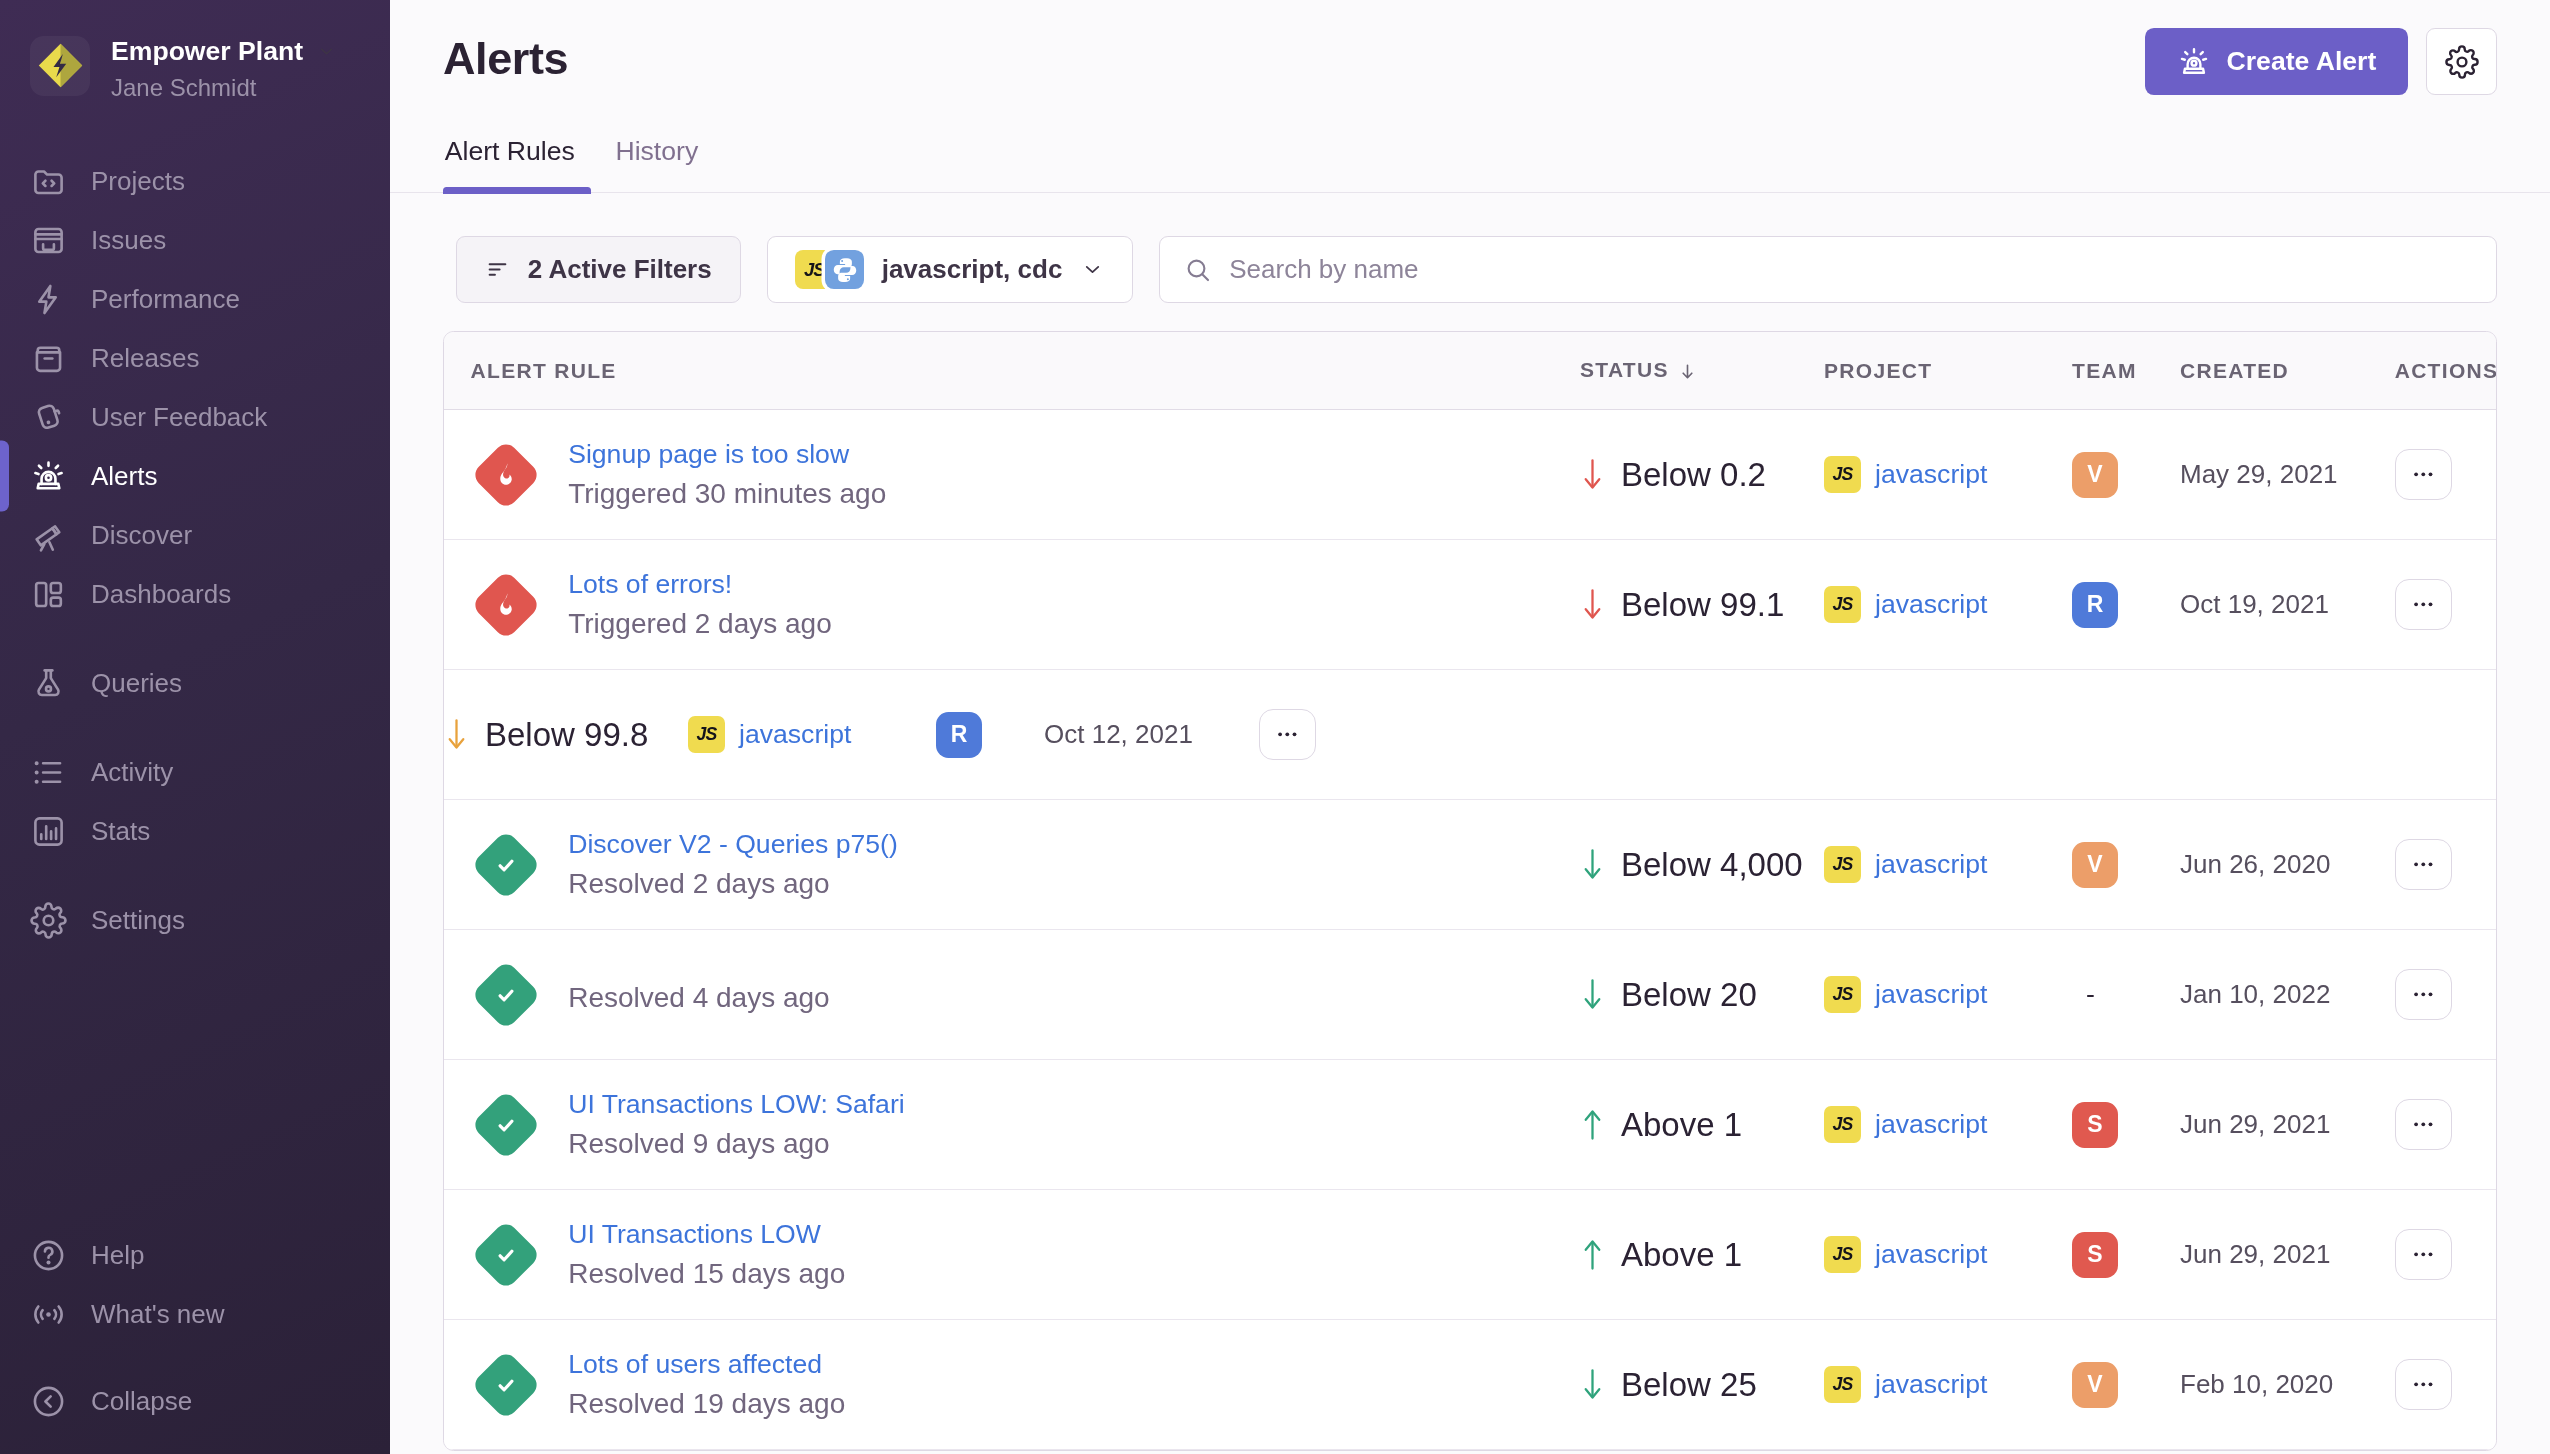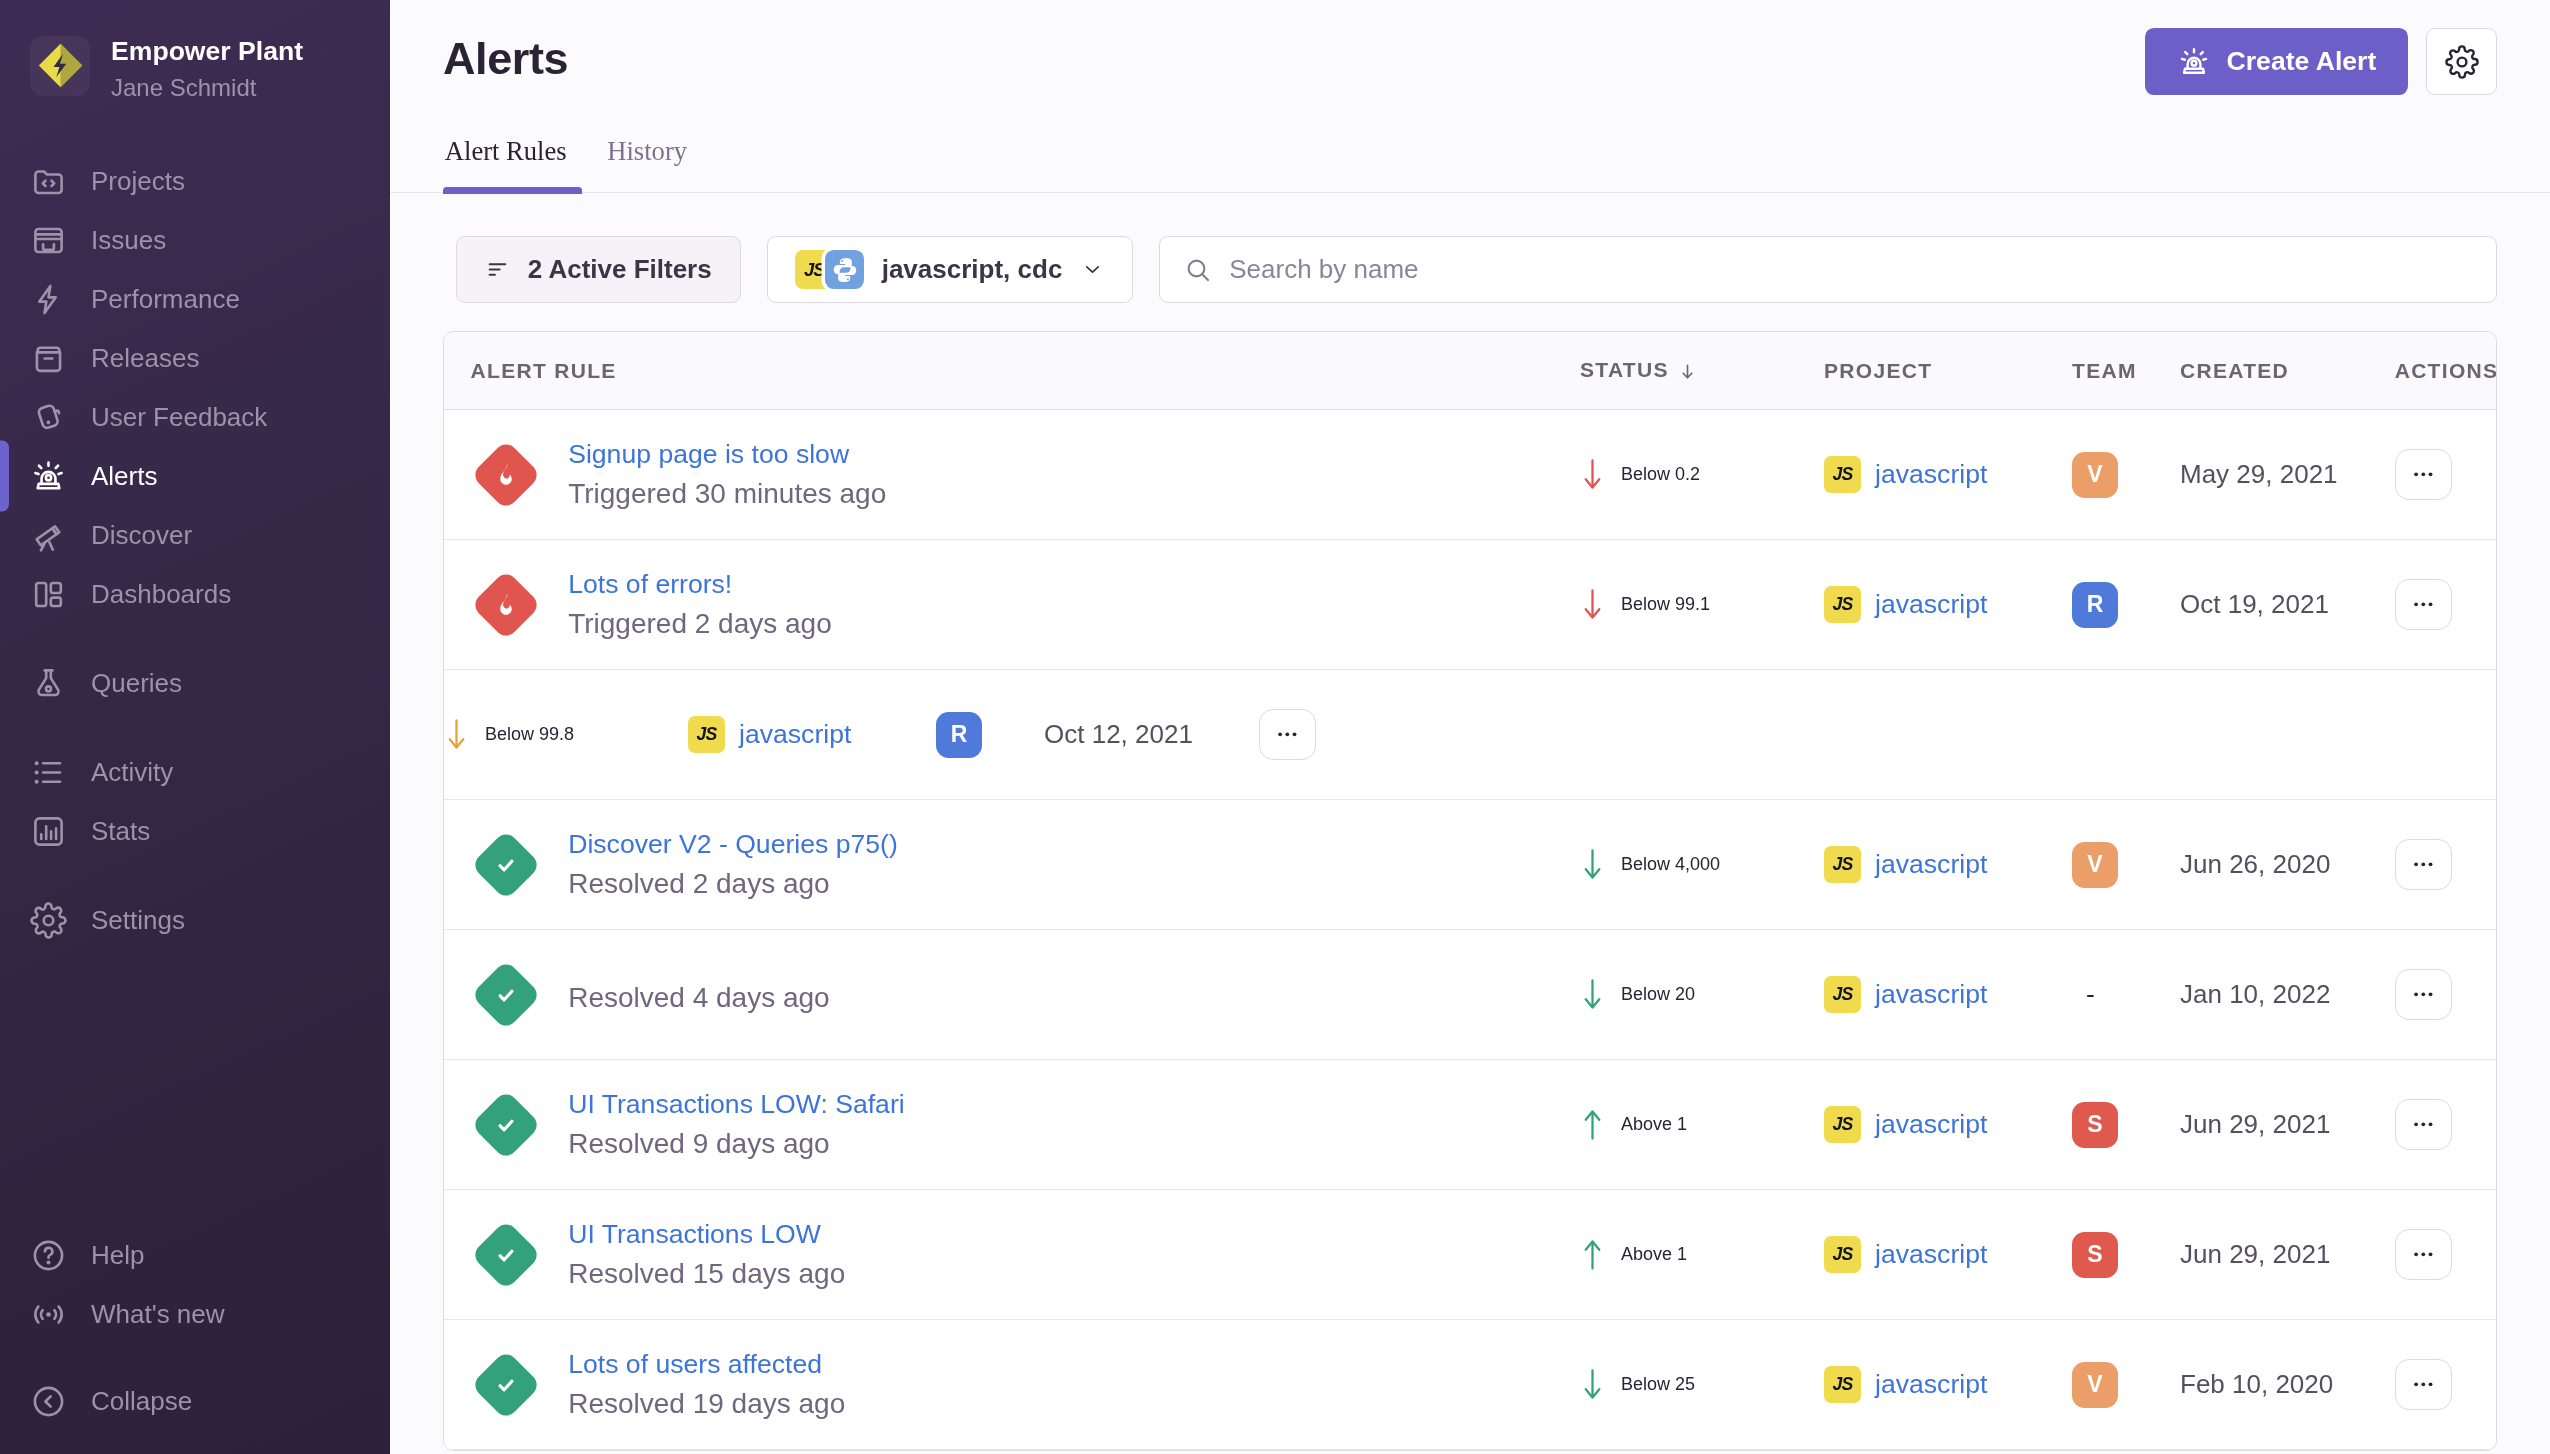--- a/index.html
+++ b/index.html
@@ -32,21 +32,21 @@
   .main { flex:1; display:flex; flex-direction:column; min-width:0; }
   .page-header { padding:28px 53px 0; border-bottom:1.8px solid #E8E4EC; background:#FBFAFC; }
   .header-top { display:flex; justify-content:space-between; align-items:flex-start; }
   .page-title { font-size:45px; font-weight:700; color:#2B2233; letter-spacing:-0.4px; padding-top:5.3px; }
   .header-actions { display:flex; gap:17.7px; }
   .btn-create { height:67px; padding:0 32px; border-radius:8.9px; background:#6C5FC7; color:#fff; font-size:26.6px; font-weight:700;
                 display:flex; align-items:center; gap:16px; border:none; cursor:pointer; font-family:inherit; }
   .btn-create svg { width:34px; height:34px; }
   .btn-icon { width:71px; height:67px; border-radius:8.9px; background:#fff; border:1.8px solid #DED8E4; display:flex; align-items:center; justify-content:center; color:#2B2233; cursor:pointer; }
   .btn-icon svg { width:34px; height:34px; }
-  .tabs { display:flex; gap:37px; margin-top:41px;font-family:Liberation Serif, serif; }
+  .tabs { display:flex; gap:37px; margin-top:41px; }
   .tab { font-size:26.6px; color:#80708F; padding:0 1.8px 25px; position:relative; background:none; border:none; cursor:pointer; font-family:inherit; }
   .tab.active { color:#2B2233; }
   .tab.active::after { content:""; position:absolute; left:0; right:-14px; bottom:-1.8px; height:7px; background:#6C5FC7; border-radius:3.5px 3.5px 0 0; }
 
   .content { padding:43px 53px 0; flex:1; min-height:0; }
   .filter-row { display:flex; gap:26.6px;padding-left:13px; }
   .btn-filter { height:67px; padding:0 28px; border-radius:8.9px; background:#F5F3F7; border:1.8px solid #DED8E4;
                 font-size:26px; font-weight:700; color:#3E3446; display:flex; align-items:center; gap:17.7px; cursor:pointer; font-family:inherit; }
   .btn-filter svg { width:32px; height:32px; }
   .btn-project { height:67px; padding:0 26.6px; border-radius:8.9px; background:#fff; border:1.8px solid #DED8E4;
@@ -81,21 +81,21 @@
   .diamond-wrap { width:71px; height:71px; display:flex; align-items:center; justify-content:center; flex:none; }
   .diamond { width:50px; height:50px; border-radius:11.5px; transform:rotate(45deg); display:flex; align-items:center; justify-content:center; }
   .diamond .glyph { transform:rotate(-45deg); display:flex; }
   .diamond .glyph svg { width:32px; height:32px; }
   .diamond.red { background:#E0564F; }
   .diamond.amber { background:#EBA83C; }
   .diamond.green { background:#33A17B; }
   .rule-text { min-width:0; }
   .rule-title { font-size:26.6px; color:#3D74DB; line-height:1.2; cursor:pointer; white-space:nowrap; }
   .rule-sub { font-size:28px; color:#71667E; margin-top:7px; }
-  .status-cell { display:flex; align-items:center; gap:16px; font-size:18px; color:#2B2233; font-weight:400; }
+  .status-cell { display:flex; align-items:center; gap:16px; font-size:33px; color:#2B2233; font-weight:400; }
   .arrow { display:flex; }
   .arrow svg { width:25px; height:41px; }
   .arrow.red { color:#E0564F; } .arrow.amber { color:#E8A23D; } .arrow.green { color:#2FA37C; }
   .project-cell { display:flex; align-items:center; gap:14px; }
   .js-chip { width:37px; height:37px; border-radius:7px; background:#F0DB4F; display:flex; align-items:center; justify-content:center;
              font-weight:800; font-size:17.7px; color:#15141A; font-style:italic; letter-spacing:-0.9px; flex:none; }
   .project-link { font-size:26.6px; color:#3D74DB; cursor:pointer; }
   .team-badge { width:46px; height:46px; border-radius:12.4px; color:#fff; font-size:23px; font-weight:600; display:flex; align-items:center; justify-content:center; }
   .team-badge.orange { background:#EC9E69; } .team-badge.blue { background:#4F7AD9; } .team-badge.red-badge { background:#E0594F; }
   .team-dash { font-size:26.6px; color:#2B2233; padding-left:14px; }

